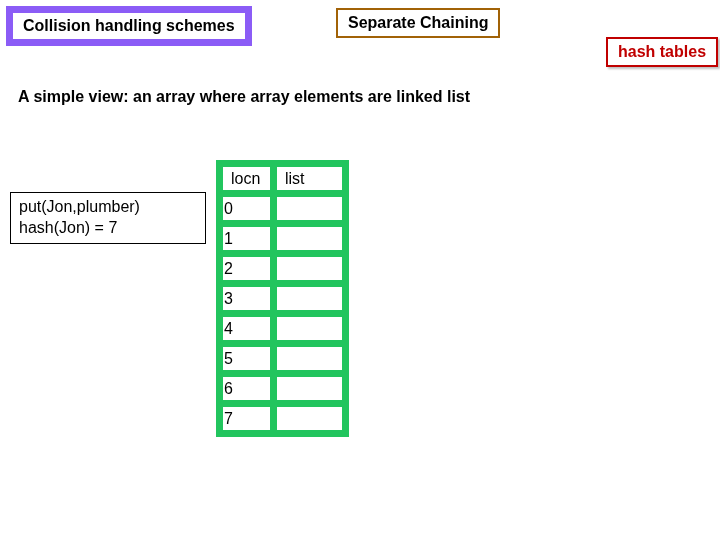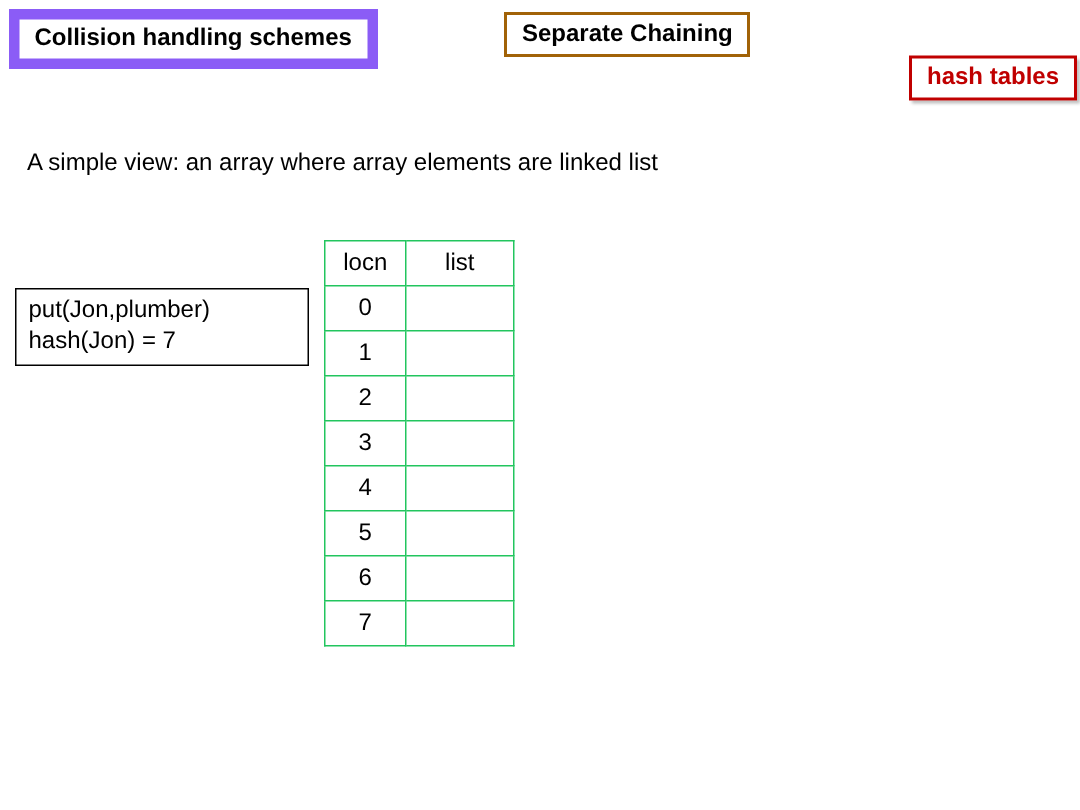--- a/index.html
+++ b/index.html
@@ -27,43 +27,43 @@
   .box-red {
     border: 2px solid #c00000;
     color: #c00000;
     box-shadow: 2px 2px 2px rgba(0,0,0,0.25);
   }
   #topleft { top: 6px; left: 6px; }
   #topcenter { top: 8px; left: 336px; }
   #topright { top: 10px; left: 606px; margin-top: 27px; }
   #desc {
     position: absolute;
-    top: 100px;
+    top: 88px;
     left: 18px;
-    font-weight: normal;
+    font-weight: bold;
   }
   #annot {
     position: absolute;
     top: 192px;
     left: 10px;
     width: 196px;
     border: 1px solid #000;
     padding: 4px 8px;
     font-weight: normal;
     line-height: 1.3;
   }
   #tbl {
     position: absolute;
     top: 160px;
     left: 216px;
     border-collapse: collapse;
   }
   #tbl th, #tbl td {
-    border: 1px solid #22c55e;
-    text-align: center;
+    border: 7px solid #22c55e;
+    text-align: left;
     font-weight: normal;
     height: 30px;
   }
   #tbl th {
     font-weight: normal;
     padding: 2px 8px;
   }
   #tbl .col-locn { width: 54px; }
   #tbl .col-list { width: 72px; }
 </style>

